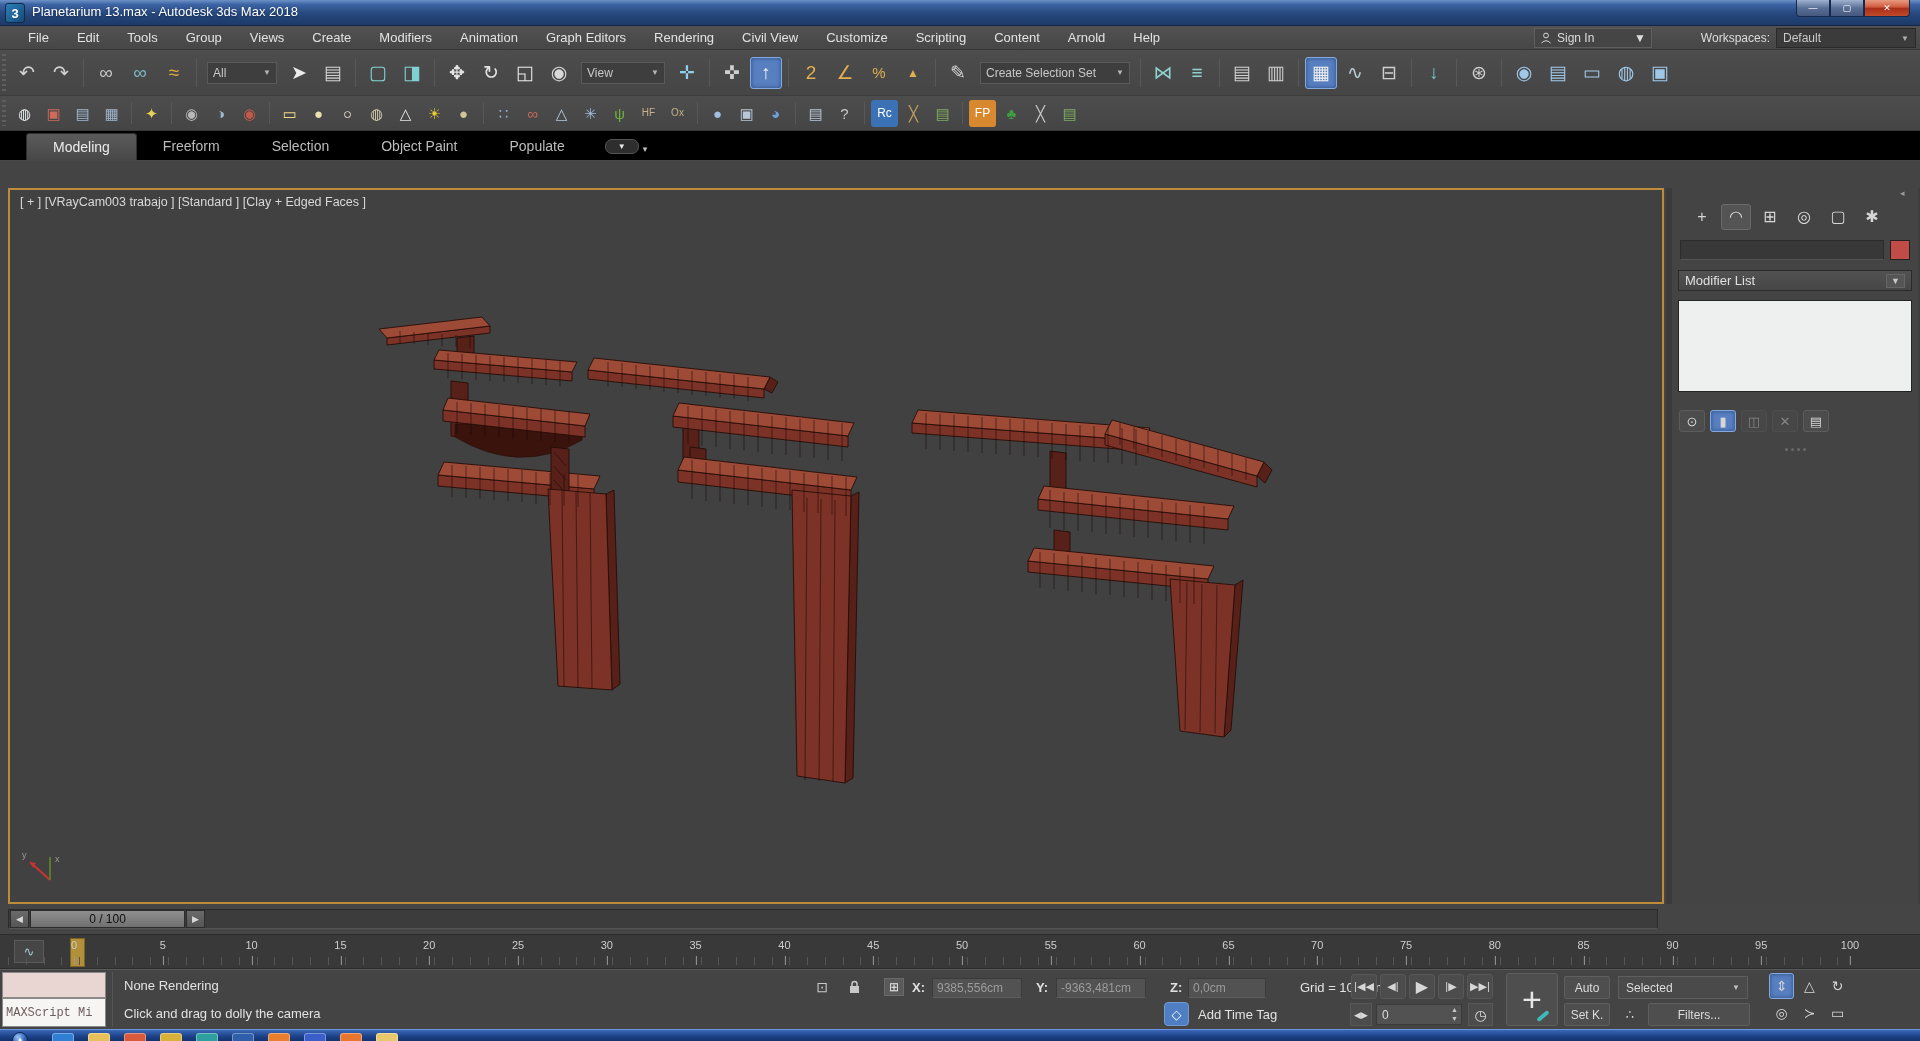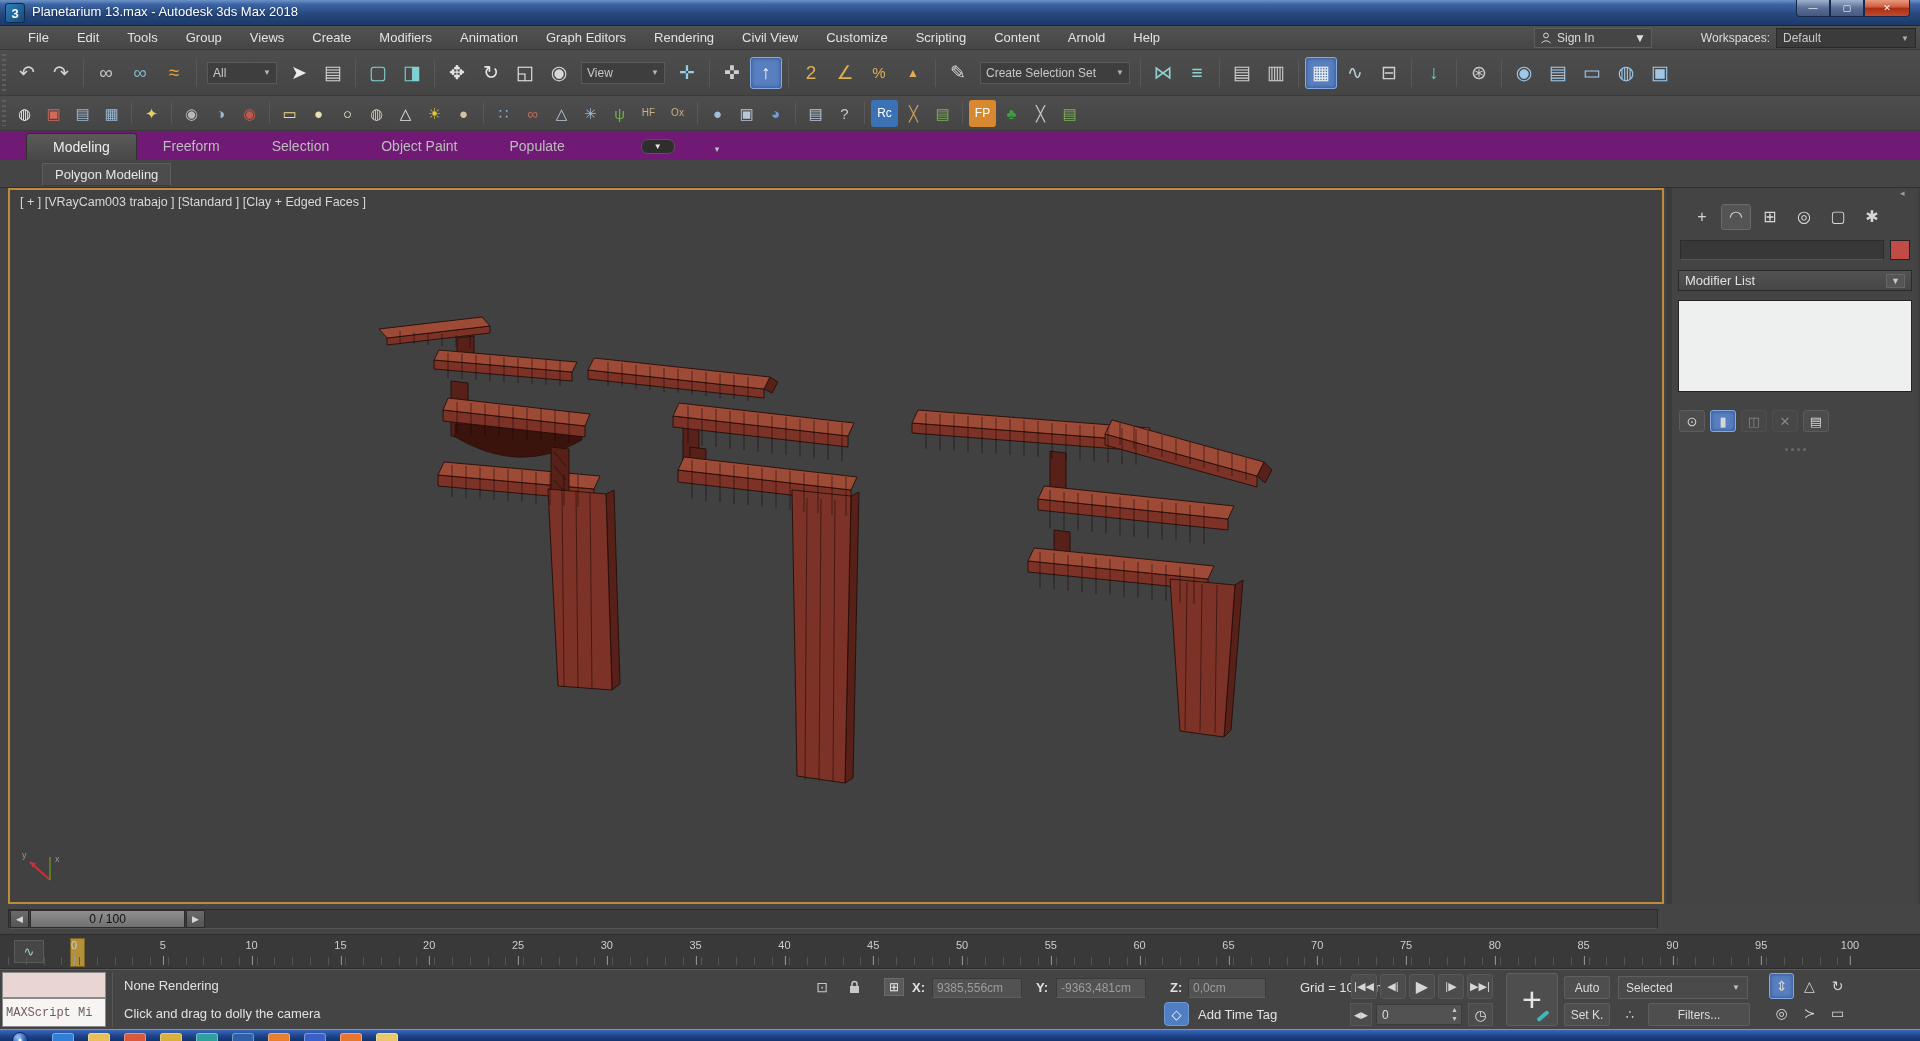--- a/index.html
+++ b/index.html
@@ -56,22 +56,22 @@
   .tbtn.dis{opacity:.45;}
   .tsep{width:1px;height:28px;background:#383838;border-right:1px solid #585858;
     margin:0 5px;flex:none;}
   #toolbar2 .tsep{height:22px;}
   .tdd{height:22px;background:#3e3e3e;border:1px solid #5a5a5a;display:flex;
     align-items:center;padding:0 5px;margin:0 5px;flex:none;}
   .tdd .tdd-label{color:#c8c8c8;font-size:12px;white-space:nowrap;overflow:hidden;}
   .tdd .tdd-arrow{margin-left:auto;padding-left:6px;font-size:8px;color:#b5b5b5;}
 
   
-  #ribbon{left:0;top:131px;width:1920px;height:30px;background:#701a75;
-    display:flex;align-items:flex-end;padding-left:26px;border-bottom:1px solid #474747;gap:36px;}
+  #ribbon{left:0;top:131px;width:1920px;height:30px;background:#000000;
+    display:flex;align-items:flex-end;padding-left:26px;border-bottom:1px solid #474747;}
   .rtab{font-size:14px;color:#bcbcbc;padding:5px 26px;}
   .rtab.active{background:linear-gradient(#5a5a5a,#484848);color:#ececec;
     border:1px solid #2f2f2f;border-bottom:none;border-radius:3px 3px 0 0;}
   #ribbon-overflow{width:34px;height:15px;border-radius:7px;background:#2e2e2e;
     border:1px solid #555;color:#e8e8e8;font-size:8px;display:flex;align-items:center;
     justify-content:center;margin:0 4px 6px 14px;}
   #ribbon-overflow-caret{color:#c0c0c0;font-size:9px;margin-bottom:6px;}
   #pmodel-strip{left:0;top:161px;width:1920px;height:27px;background:#454545;
     border-bottom:1px solid #2e2e2e;display:flex;align-items:center;}
   #pmodel-label{margin-left:42px;padding:3px 12px;background:#4c4c4c;
@@ -512,23 +512,20 @@
     <span id="ribbon-tabs" style="display:flex">
         <span class="rtab active">Modeling</span>
         <span class="rtab">Freeform</span>
         <span class="rtab">Selection</span>
         <span class="rtab">Object Paint</span>
         <span class="rtab">Populate</span>
       </span>
     <span id="ribbon-overflow">▼</span>
     <span id="ribbon-overflow-caret">▾</span>
   </div>
-  <div class="abs" id="pmodel-strip">
-    <span id="pmodel-label">Polygon Modeling</span>
-  </div>
 
   <div class="abs" id="viewport">
     <svg id="vp-svg" width="1652" height="712" viewBox="0 0 1652 712">
 
       <g>
         <polygon class="pf-front" points="377,148 480,136 480,143 377,155"></polygon>
         <polygon class="pf-top" points="369,139 472,127 480,136 377,148"></polygon>
         <polygon class="pf-side" points="447,148 464,146 464,163 447,165"></polygon>
         <polygon class="pf-front" points="424,170 562,182 562,191 424,179"></polygon>
         <polygon class="pf-top" points="429,160 567,172 562,182 424,170"></polygon>

